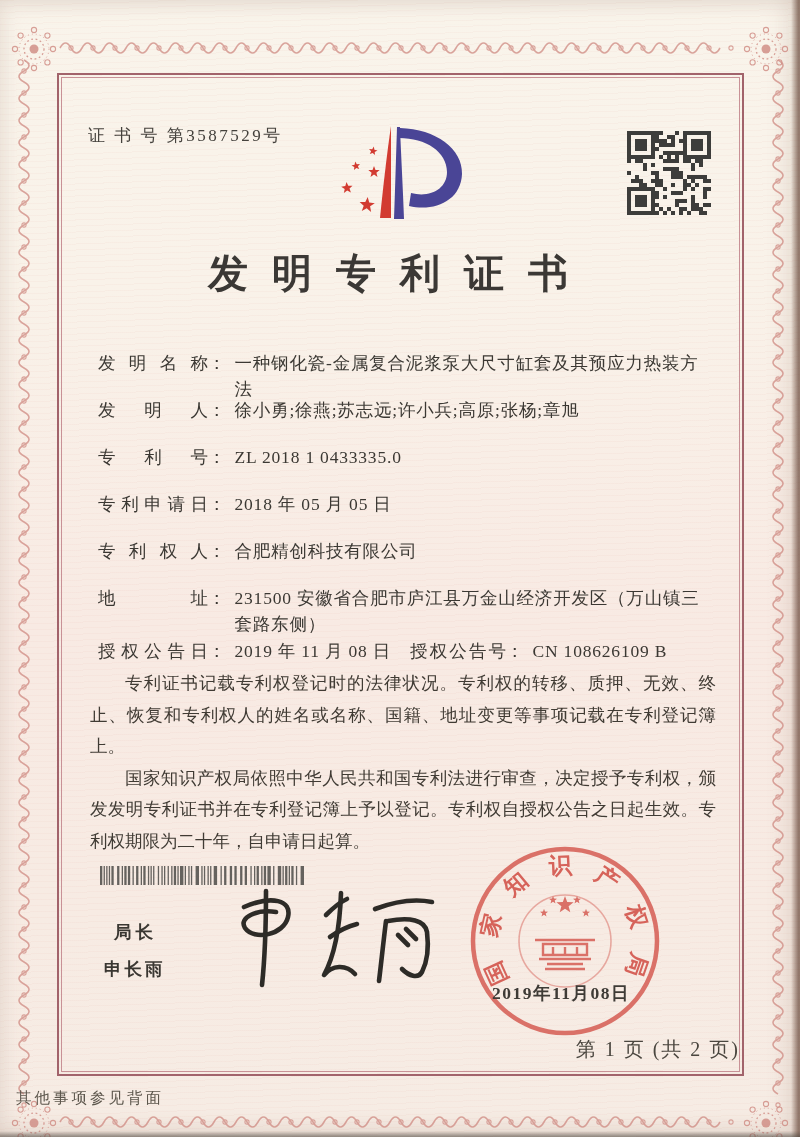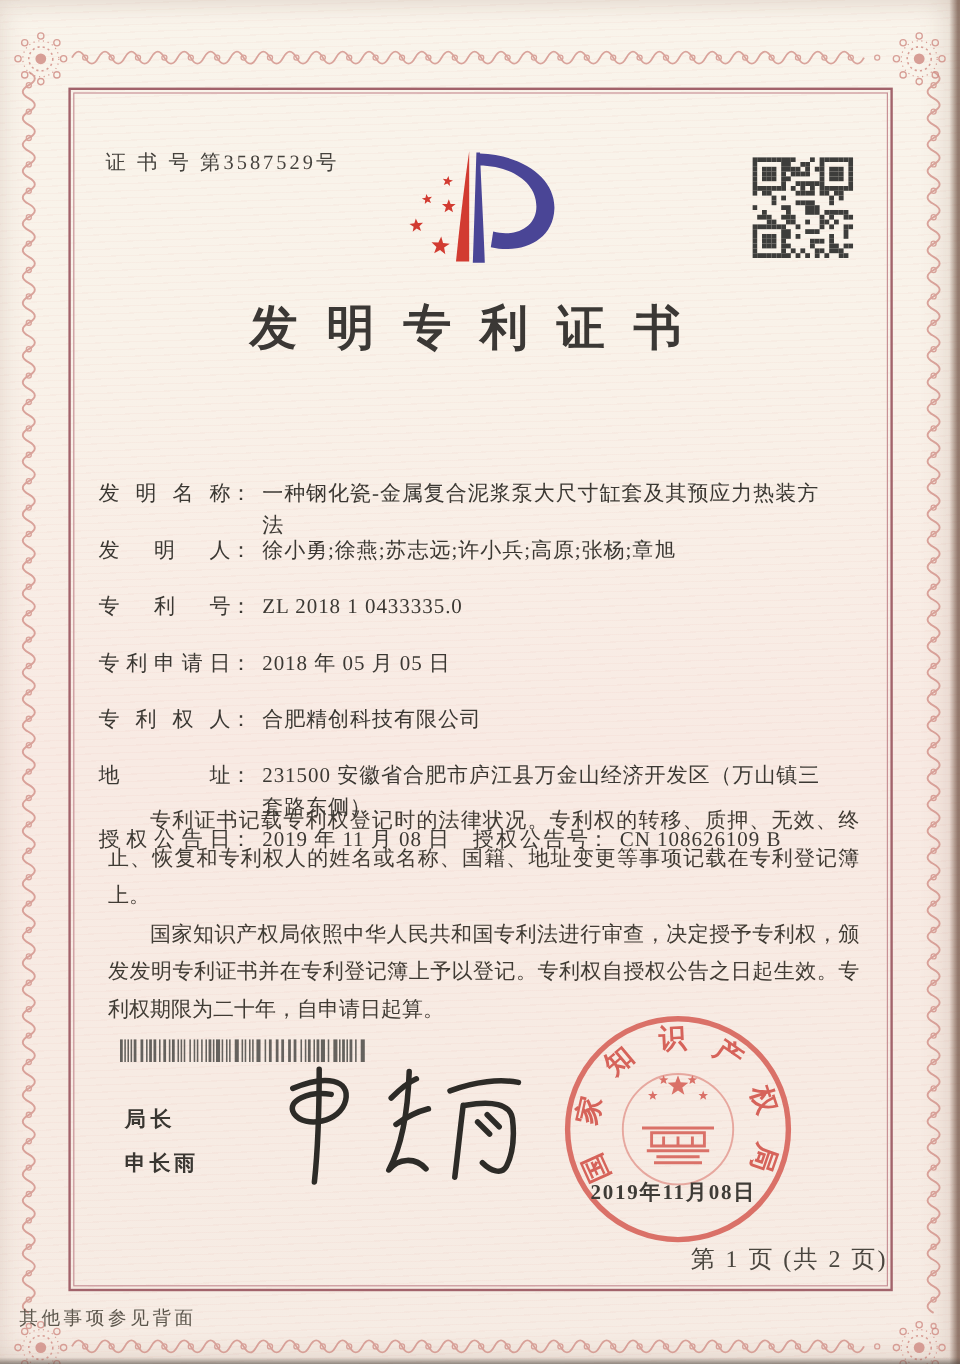--- a/index.html
+++ b/index.html
@@ -25,37 +25,37 @@
 
   .cert-no{position:absolute;left:88px;top:124px;font-size:17px;letter-spacing:2.5px;
     color:#45423d;z-index:3;}
   .logo{position:absolute;left:330px;top:113px;z-index:3;}
   .qr{position:absolute;left:627px;top:131px;z-index:3;}
 
   .title{position:absolute;left:0;top:246px;width:800px;text-align:center;
     font-size:40px;font-weight:600;letter-spacing:24px;box-sizing:border-box;
     color:#3b3835;z-index:3;}
 
-  .frow{position:absolute;left:82px;width:632px;font-size:17.5px;color:#3b3833;
-    line-height:26px;z-index:3;margin-top:48px;}
+  .frow{position:absolute;left:98px;width:632px;font-size:17.5px;color:#3b3833;
+    line-height:26px;z-index:3;}
   .flabel{display:inline-block;width:110px;text-align:justify;text-align-last:justify;vertical-align:top;}
   .fcolon{display:inline-block;vertical-align:top;}
   .fvalue{display:inline-block;vertical-align:top;margin-left:9px;max-width:482px;letter-spacing:0.8px;}
   .grant-right{position:absolute;left:312px;top:0;white-space:nowrap;}
   .grant-right .flabel{width:96px;}
 
   .paras{position:absolute;left:90px;right:84px;top:668px;z-index:3;
     font-size:17.5px;line-height:31.5px;color:#403b34;text-align:justify;}
   .paras p{margin:0;text-indent:2em;}
 
   .barcode{position:absolute;left:100px;top:866px;z-index:3;}
 
   .signer{position:absolute;left:104px;top:920px;z-index:3;color:#3a3732;
     font-family:"Liberation Sans","DejaVu Sans",sans-serif;font-size:17.5px;font-weight:600;}
-  .signer .role{letter-spacing:4px;}
+  .signer .role{letter-spacing:4px;margin-left:10px;}
   .signer .name{margin-top:13px;letter-spacing:3px;text-align:right;}
   .signature{position:absolute;left:210px;top:885px;z-index:4;}
 
   .seal{position:absolute;left:467px;top:843px;z-index:4;opacity:.92;}
   .seal-date{position:absolute;left:492px;top:981px;z-index:5;font-size:17.5px;font-weight:700;
     letter-spacing:1.5px;color:#3e3b36;}
 
   .page-num{position:absolute;left:57px;top:1036px;width:683px;text-align:right;
     font-size:20px;letter-spacing:2px;color:#4a463f;z-index:3;}
   .back-note{position:absolute;left:16px;top:1088px;width:800px;text-align:left;

